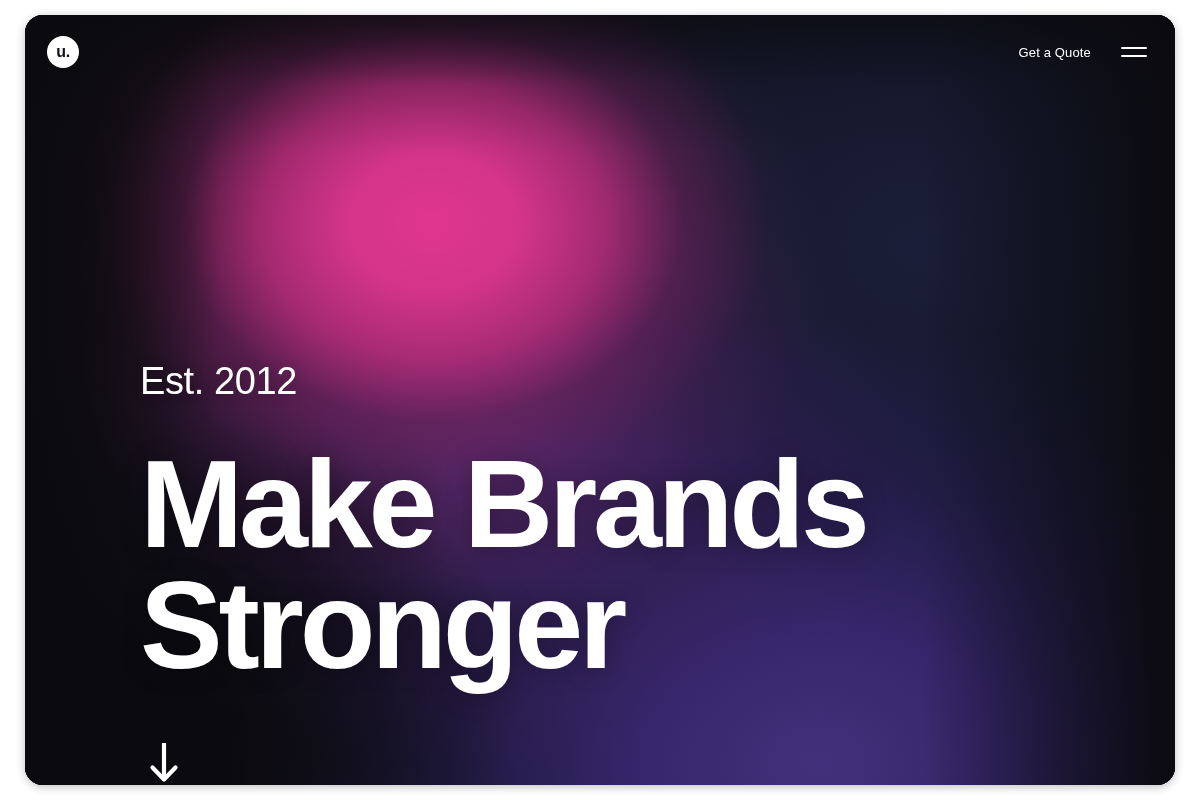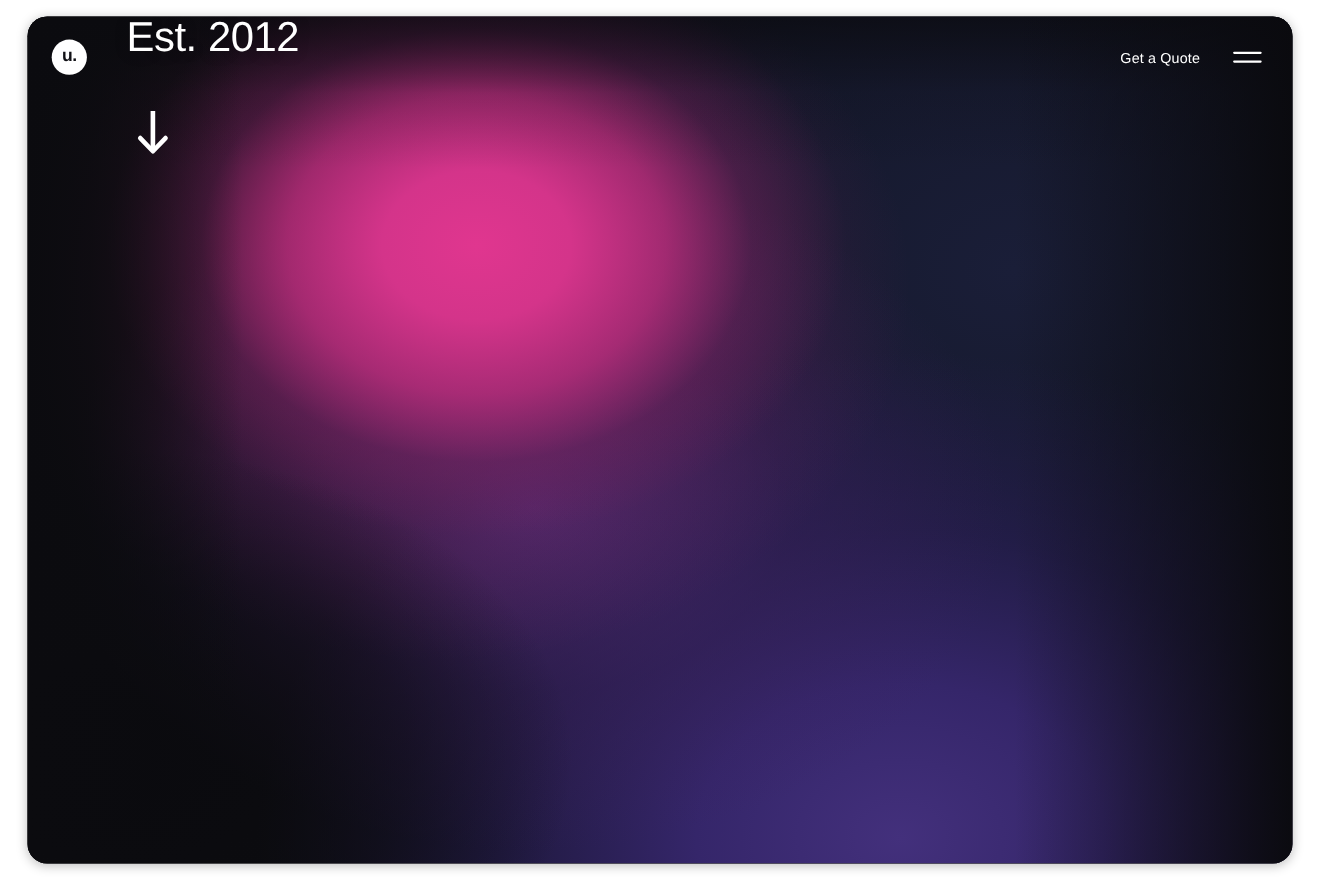--- a/index.html
+++ b/index.html
@@ -152,24 +152,24 @@
     background: #ffffff;
     border-radius: 1px;
   }
 
   
   .hero {
     position: absolute;
     left: 0; top: 0;
     width: 100%;
     height: 100%;
-    padding-left: 90px;
+    padding-left: 115px;
     display: flex;
     flex-direction: column;
-    justify-content: flex-start;
+    justify-content: flex-end;
     z-index: 10;
     pointer-events: none;
   }
 
   .hero-eyebrow {
     color: #ffffff;
     font-size: 38px;
     font-weight: 400;
     letter-spacing: -0.4px;
     line-height: 1;
@@ -225,20 +225,24 @@
         <span class="bar"></span>
       </button>
     </div>
 
   </header>
 
   <section class="hero">
 
     <div class="hero-eyebrow">Est. 2012</div>
 
+    <h1 class="hero-title">
+      <span class="line">Make Brands</span>
+      <span class="line">Stronger</span>
+    </h1>
 
     <div class="scroll-cue">
       <svg width="40" height="46" viewBox="0 0 40 46" fill="none" aria-hidden="true">
         <path d="M20 4 L20 39" stroke="#ffffff" stroke-width="4.2" stroke-linecap="butt"></path>
         <path d="M8.5 28.5 L20 40.5 L31.5 28.5" stroke="#ffffff" stroke-width="4.2" stroke-linecap="round" stroke-linejoin="round" fill="none"></path>
       </svg>
     </div>
 
   </section>
 

